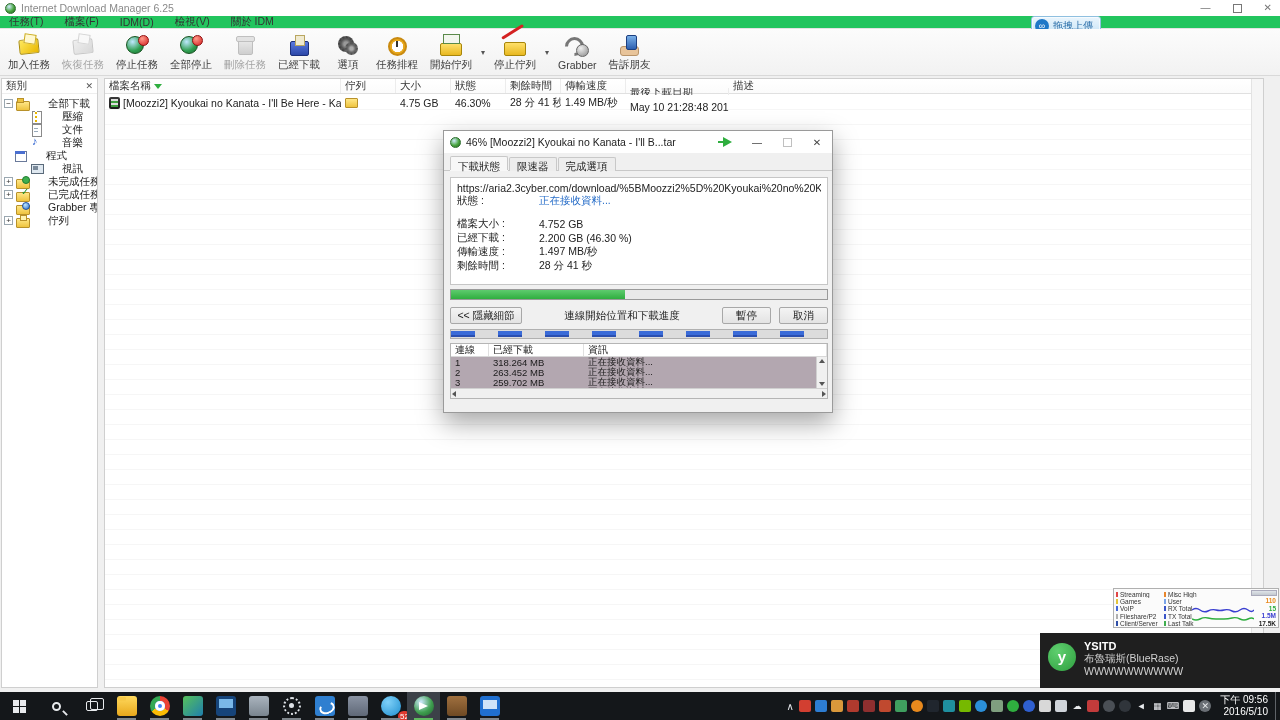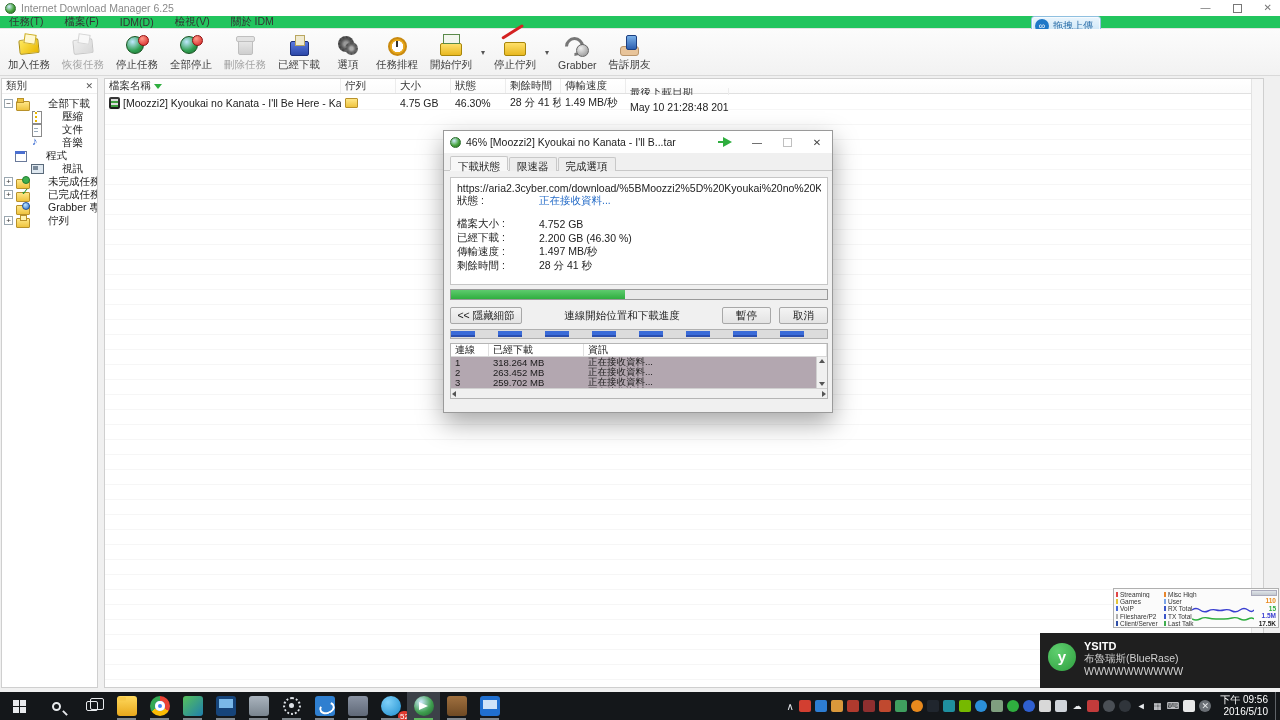--- a/index.html
+++ b/index.html
@@ -372,20 +372,21 @@
       <span class="lh-cell cw0">
         <span>檔案名稱</span>
         <span class="sort-icon"></span>
       </span>
       <span class="lh-cell cw1">佇列</span>
       <span class="lh-cell cw2">大小</span>
       <span class="lh-cell cw3">狀態</span>
       <span class="lh-cell cw4">剩餘時間</span>
       <span class="lh-cell cw5">傳輸速度</span>
       <span class="lh-cell cw6">最後下載日期</span>
+      <span class="lh-cell cw7">描述</span>
     </div>
     <div class="list-body">
       <div class="list-row">
         <span class="lr-cell cw0">
           <span class="file-archive"></span>
           <span>[Moozzi2] Kyoukai no Kanata - I'll Be Here - Kako-hen - Movie + SP...</span>
         </span>
         <span class="lr-cell cw1">
             <span class="mini-folder"></span>
           </span>

